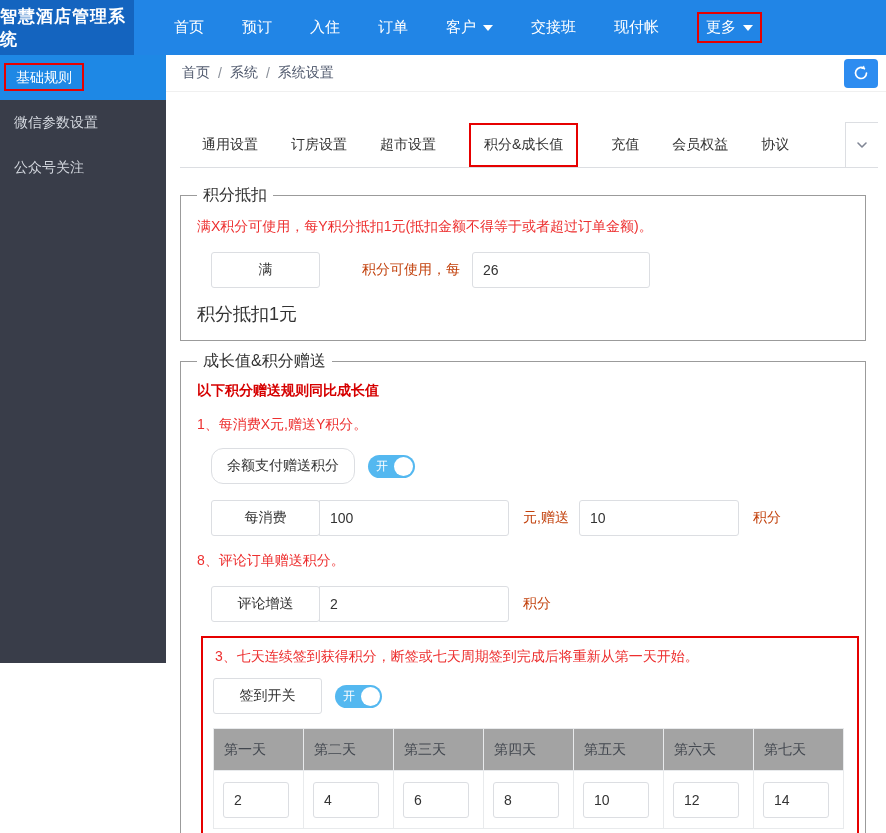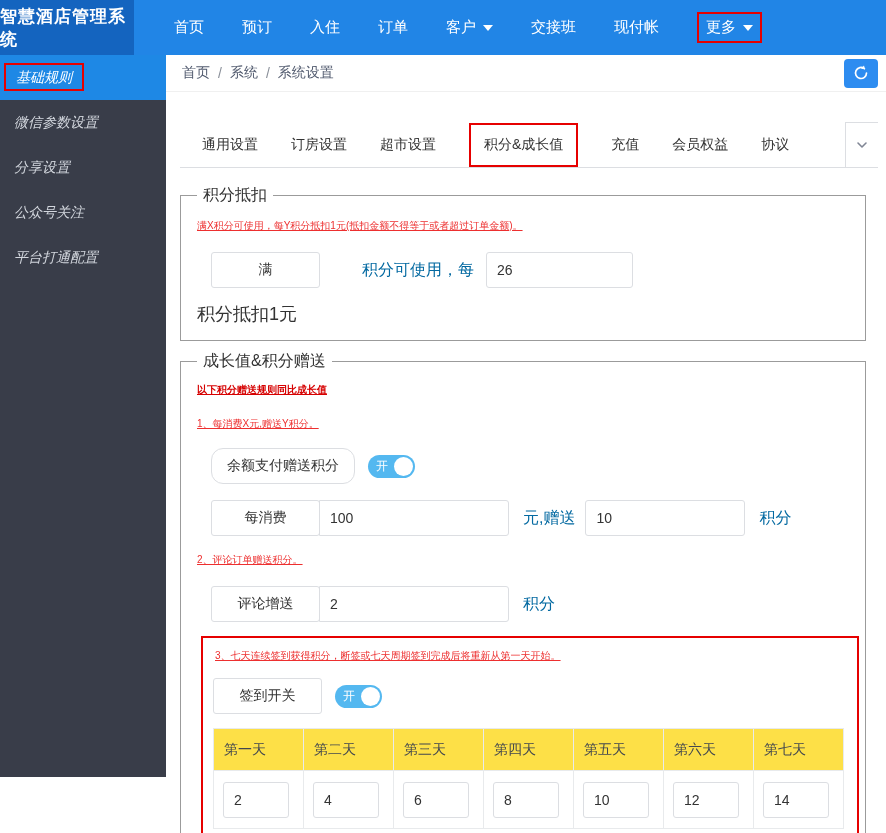--- a/index.html
+++ b/index.html
@@ -9,21 +9,21 @@
 
   
   .topbar { position:absolute; top:0; left:0; width:886px; height:55px; background:#2185e6; display:flex; align-items:stretch; }
   .logo { width:134px; background:#1464bf; color:#fff; font-size:17px; font-weight:bold; display:flex; align-items:center; justify-content:center; letter-spacing:1px; }
   .topnav { display:flex; align-items:center; padding-left:40px; }
   .nav-item { display:flex; align-items:center; gap:7px; color:#fff; font-size:15px; text-decoration:none; margin-right:38px; cursor:pointer; white-space:nowrap; }
   .caret { width:0; height:0; border-left:5px solid transparent; border-right:5px solid transparent; border-top:6px solid #fff; display:inline-block; }
   .nav-annotated { border:2px solid #e60000; padding:4px 7px; margin-right:30px; }
 
   
-  .sidebar { position:absolute; top:55px; left:0; width:166px; height:722px; background:#393d49;font-style:italic; }
+  .sidebar { position:absolute; top:55px; left:0; width:166px; height:608px; background:#393d49; }
   .side-item { height:45px; line-height:45px; padding-left:14px; color:#d3d7de; font-size:14px; cursor:pointer; white-space:nowrap; }
   .side-item.active { background:#1e88e5; color:#fff; }
   .red-wrap { display:inline-block; border:2px solid #e60000; padding:2px 10px; margin-left:-10px; line-height:20px; }
 
   
   .content { position:absolute; top:55px; left:166px; width:720px; height:778px; background:#fff; overflow:hidden; }
   .breadcrumb-bar { height:37px; display:flex; align-items:center; justify-content:space-between; padding:0 8px 0 16px; border-bottom:1px solid #f0f0f0; }
   .breadcrumb { display:flex; align-items:center; gap:8px; font-size:14px; color:#515a6e; }
   .crumb { cursor:pointer; }
   .sep { color:#8a8f99; }
@@ -34,53 +34,53 @@
   .tab { font-size:14px; color:#333; margin-right:33px; cursor:pointer; white-space:nowrap; }
   .tab:first-child { margin-left:22px; }
   .tab-active { border:2px solid #e60000; height:44px; display:flex; align-items:center; padding:0 13px; }
   .tab-collapse { margin-left:auto; margin-right:0; width:33px; height:46px; border:1px solid #dcdee2; border-right:none; display:flex; align-items:center; justify-content:center; cursor:pointer; }
 
   
   fieldset.fs { border:1px solid #9b9b9b; margin:17px 20px 0 14px; padding:2px 14px 16px; }
   fieldset.fs2 { margin-top:10px; padding-bottom:6px; }
   legend { font-size:16px; color:#333; padding:0 6px; margin-left:2px; }
 
-  .red-text { color:#ed2f2f; font-size:10px; line-height:20px; margin:14px 0 0 2px;text-decoration:underline; }
+  .red-text { color:#ed2f2f; font-size:14px; line-height:20px; margin:14px 0 0 2px; }
   .red-bold { color:#d60000; font-weight:bold; margin-top:6px; }
   .hint-first { margin-top:8px; }
   .plain-text { font-size:18px; color:#333; margin:16px 0 0 2px; line-height:20px; }
 
   .form-row { display:flex; align-items:center; margin:16px 0 0 16px; }
   .row-sw { margin-top:14px; }
   .label-box { min-width:109px; height:36px; border:1px solid #dcdee2; border-radius:3px; background:#fff; display:flex; align-items:center; justify-content:center; font-size:14px; color:#333; padding:0 8px; }
   button.label-box { cursor:pointer; font-family:inherit; }
   .w144 { min-width:144px;border-radius:12px; }
   .input { height:36px; border:1px solid #dcdee2; border-radius:3px; font-size:14px; color:#333; padding:0 10px; outline:none; background:#fff; font-family:inherit; }
   .joined { margin-left:-1px; border-top-left-radius:0; border-bottom-left-radius:0; }
   .w190 { width:190px; }
-  .w168 { width:147px; }
+  .w168 { width:178px; }
   .w160 { width:160px; }
-  .row-text { font-size:16px; color:#0369a1; white-space:nowrap; }
+  .row-text { font-size:14px; color:#c2410c; white-space:nowrap; }
   .mid-gap { margin-left:42px; margin-right:12px; }
   .ml14 { margin-left:14px; }
   .mr10 { margin-right:10px; }
 
   
   .switch { position:relative; width:47px; height:23px; border-radius:12px; background:#54b8f0; margin-left:13px; cursor:pointer; display:flex; align-items:center; padding-left:8px; flex:none; }
   .switch-text { color:#fff; font-size:12px; line-height:1; }
   .switch-knob { position:absolute; top:2px; right:2px; width:19px; height:19px; border-radius:50%; background:#fff; }
 
   
   .annotated-section { border:2px solid #e60000; margin:14px -8px 2px 6px; padding:0 10px 8px 10px; }
   .annotated-section .red-text { margin:8px 0 0 2px; }
   .annotated-section .form-row { margin-left:0; margin-top:12px; }
 
   
   .signin-table { border-collapse:collapse; margin:14px 0 4px 0; }
-  .signin-table th { width:90px; height:42px; background:#fde047; border:1px solid #e8eaec; font-size:14px; font-weight:normal; color:#42474f; text-align:left; padding-left:10px; }
+  .signin-table th { width:90px; height:42px; background:#a3a3a3; border:1px solid #e8eaec; font-size:14px; font-weight:normal; color:#42474f; text-align:left; padding-left:10px; }
   .signin-table td { width:90px; height:58px; border:1px solid #e8eaec; padding-left:9px; }
   .cell-input { width:66px; }
 </style>
 </head>
 <body>
 
 <div class="app">
 
   <header class="topbar">
     <div class="logo">智慧酒店管理系统</div>
@@ -100,23 +100,21 @@
         <span class="caret"></span>
       </a>
     </nav>
   </header>
 
   <aside class="sidebar">
     <div class="side-item active">
       <span class="red-wrap"><span>基础规则</span></span>
     </div>
     <div class="side-item">微信参数设置</div>
-    <div class="side-item">分享设置</div>
     <div class="side-item">公众号关注</div>
-    <div class="side-item">平台打通配置</div>
   </aside>
 
   <main class="content">
 
     <div class="breadcrumb-bar">
       <div class="breadcrumb">
         <span class="crumb">首页</span>
         <span class="sep">/</span>
         <span class="crumb">系统</span>
         <span class="sep">/</span>
@@ -169,21 +167,21 @@
         </div>
       </div>
       <div class="form-row">
         <div class="label-box">每消费</div>
         <input class="input w190 joined" value="100" style="">
         <span class="row-text ml14 mr10">元,赠送</span>
         <input class="input w160" value="10" style="">
         <span class="row-text ml14">积分</span>
       </div>
 
-      <div class="red-text">2、评论订单赠送积分。</div>
+      <div class="red-text">8、评论订单赠送积分。</div>
       <div class="form-row">
         <div class="label-box">评论增送</div>
         <input class="input w190 joined" value="2" style="">
         <span class="row-text ml14">积分</span>
       </div>
 
       <div class="annotated-section">
         <div class="red-text">3、七天连续签到获得积分，断签或七天周期签到完成后将重新从第一天开始。</div>
         <div class="form-row row-sw">
           <button class="label-box">签到开关</button>

